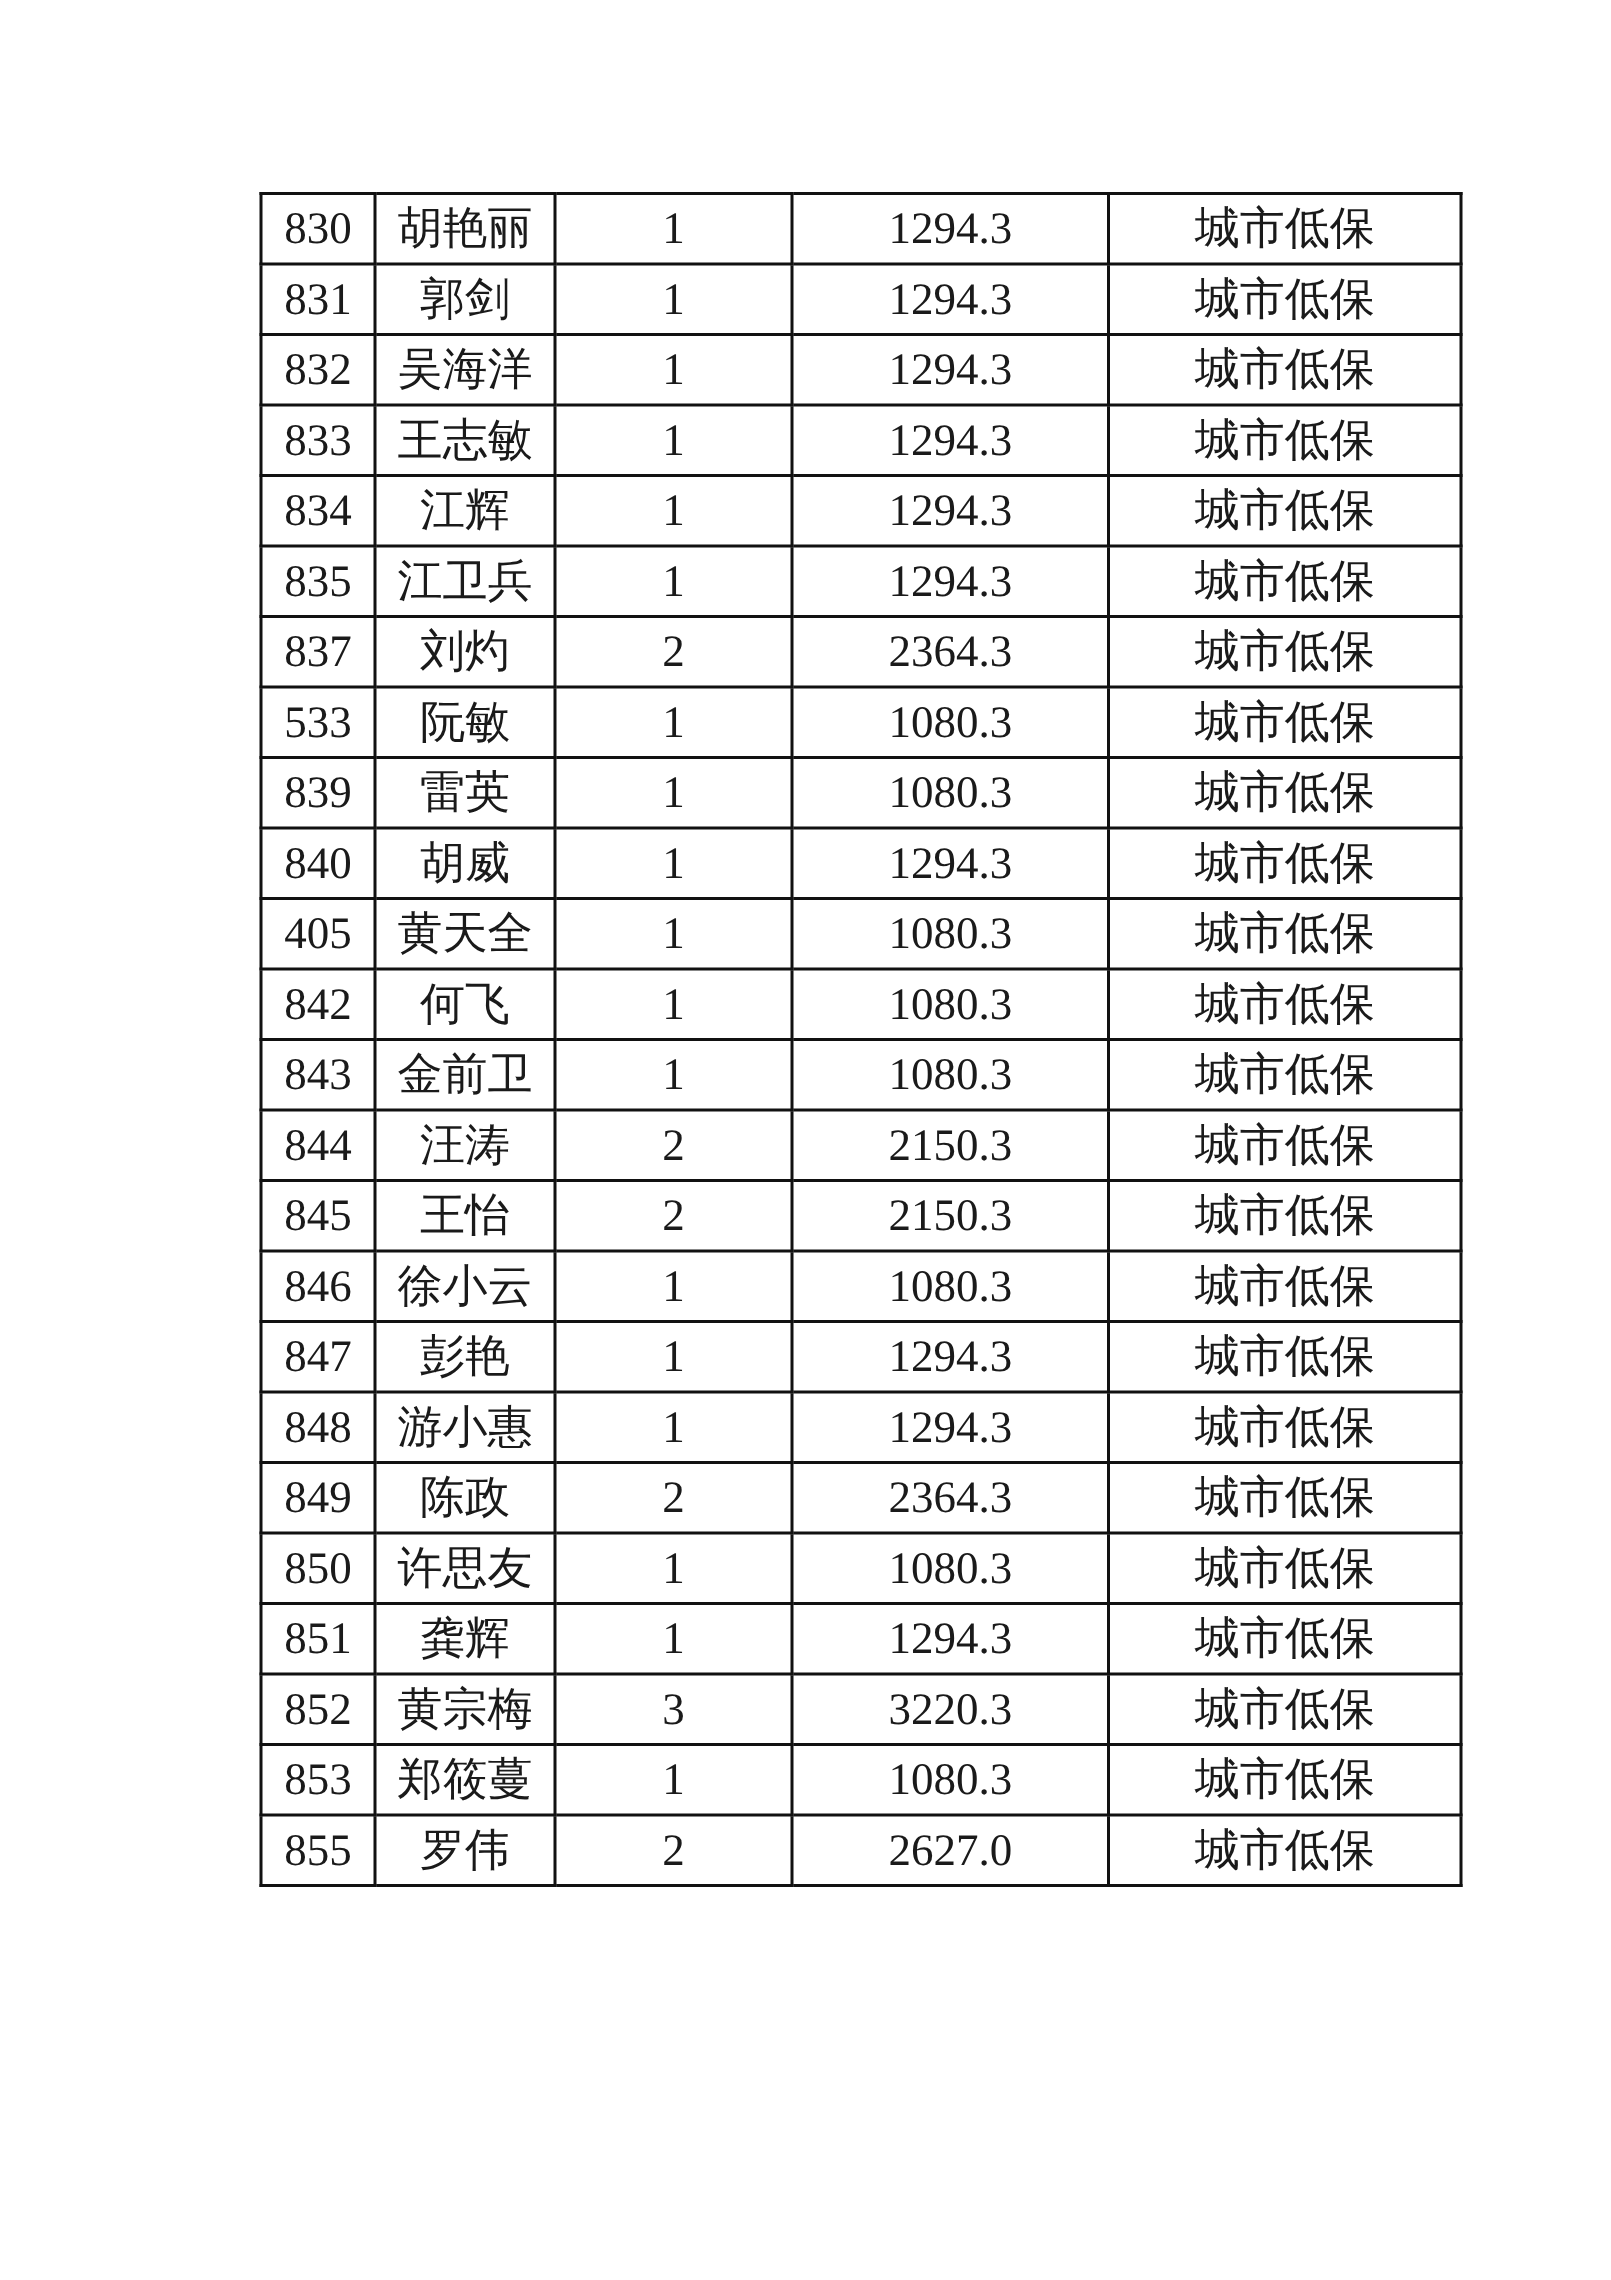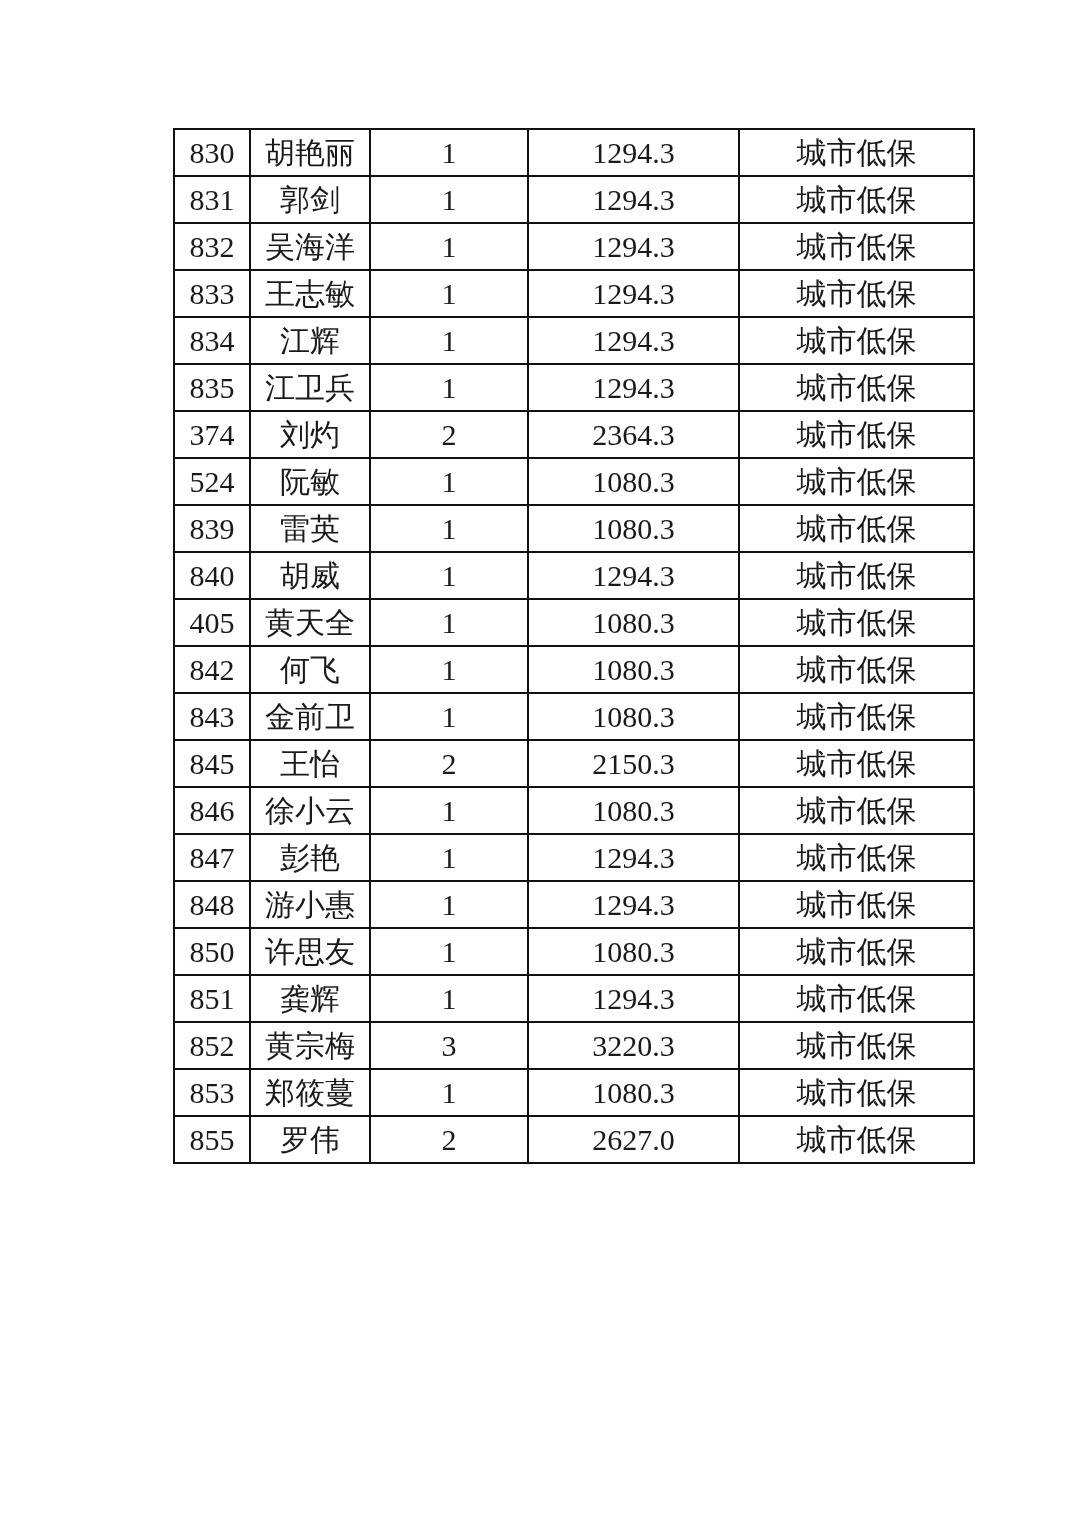--- a/index.html
+++ b/index.html
@@ -91,28 +91,28 @@
           <td>城市低保</td>
         </tr>
         <tr>
           <td>835</td>
           <td>江卫兵</td>
           <td>1</td>
           <td>1294.3</td>
           <td>城市低保</td>
         </tr>
         <tr>
-          <td>374</td>
+          <td>837</td>
           <td>刘灼</td>
           <td>2</td>
           <td>2364.3</td>
           <td>城市低保</td>
         </tr>
         <tr>
-          <td>524</td>
+          <td>533</td>
           <td>阮敏</td>
           <td>1</td>
           <td>1080.3</td>
           <td>城市低保</td>
         </tr>
         <tr>
           <td>839</td>
           <td>雷英</td>
           <td>1</td>
           <td>1080.3</td>
@@ -140,20 +140,27 @@
           <td>城市低保</td>
         </tr>
         <tr>
           <td>843</td>
           <td>金前卫</td>
           <td>1</td>
           <td>1080.3</td>
           <td>城市低保</td>
         </tr>
         <tr>
+          <td>844</td>
+          <td>汪涛</td>
+          <td>2</td>
+          <td>2150.3</td>
+          <td>城市低保</td>
+        </tr>
+        <tr>
           <td>845</td>
           <td>王怡</td>
           <td>2</td>
           <td>2150.3</td>
           <td>城市低保</td>
         </tr>
         <tr>
           <td>846</td>
           <td>徐小云</td>
           <td>1</td>
@@ -165,20 +172,27 @@
           <td>彭艳</td>
           <td>1</td>
           <td>1294.3</td>
           <td>城市低保</td>
         </tr>
         <tr>
           <td>848</td>
           <td>游小惠</td>
           <td>1</td>
           <td>1294.3</td>
+          <td>城市低保</td>
+        </tr>
+        <tr>
+          <td>849</td>
+          <td>陈政</td>
+          <td>2</td>
+          <td>2364.3</td>
           <td>城市低保</td>
         </tr>
         <tr>
           <td>850</td>
           <td>许思友</td>
           <td>1</td>
           <td>1080.3</td>
           <td>城市低保</td>
         </tr>
         <tr>

